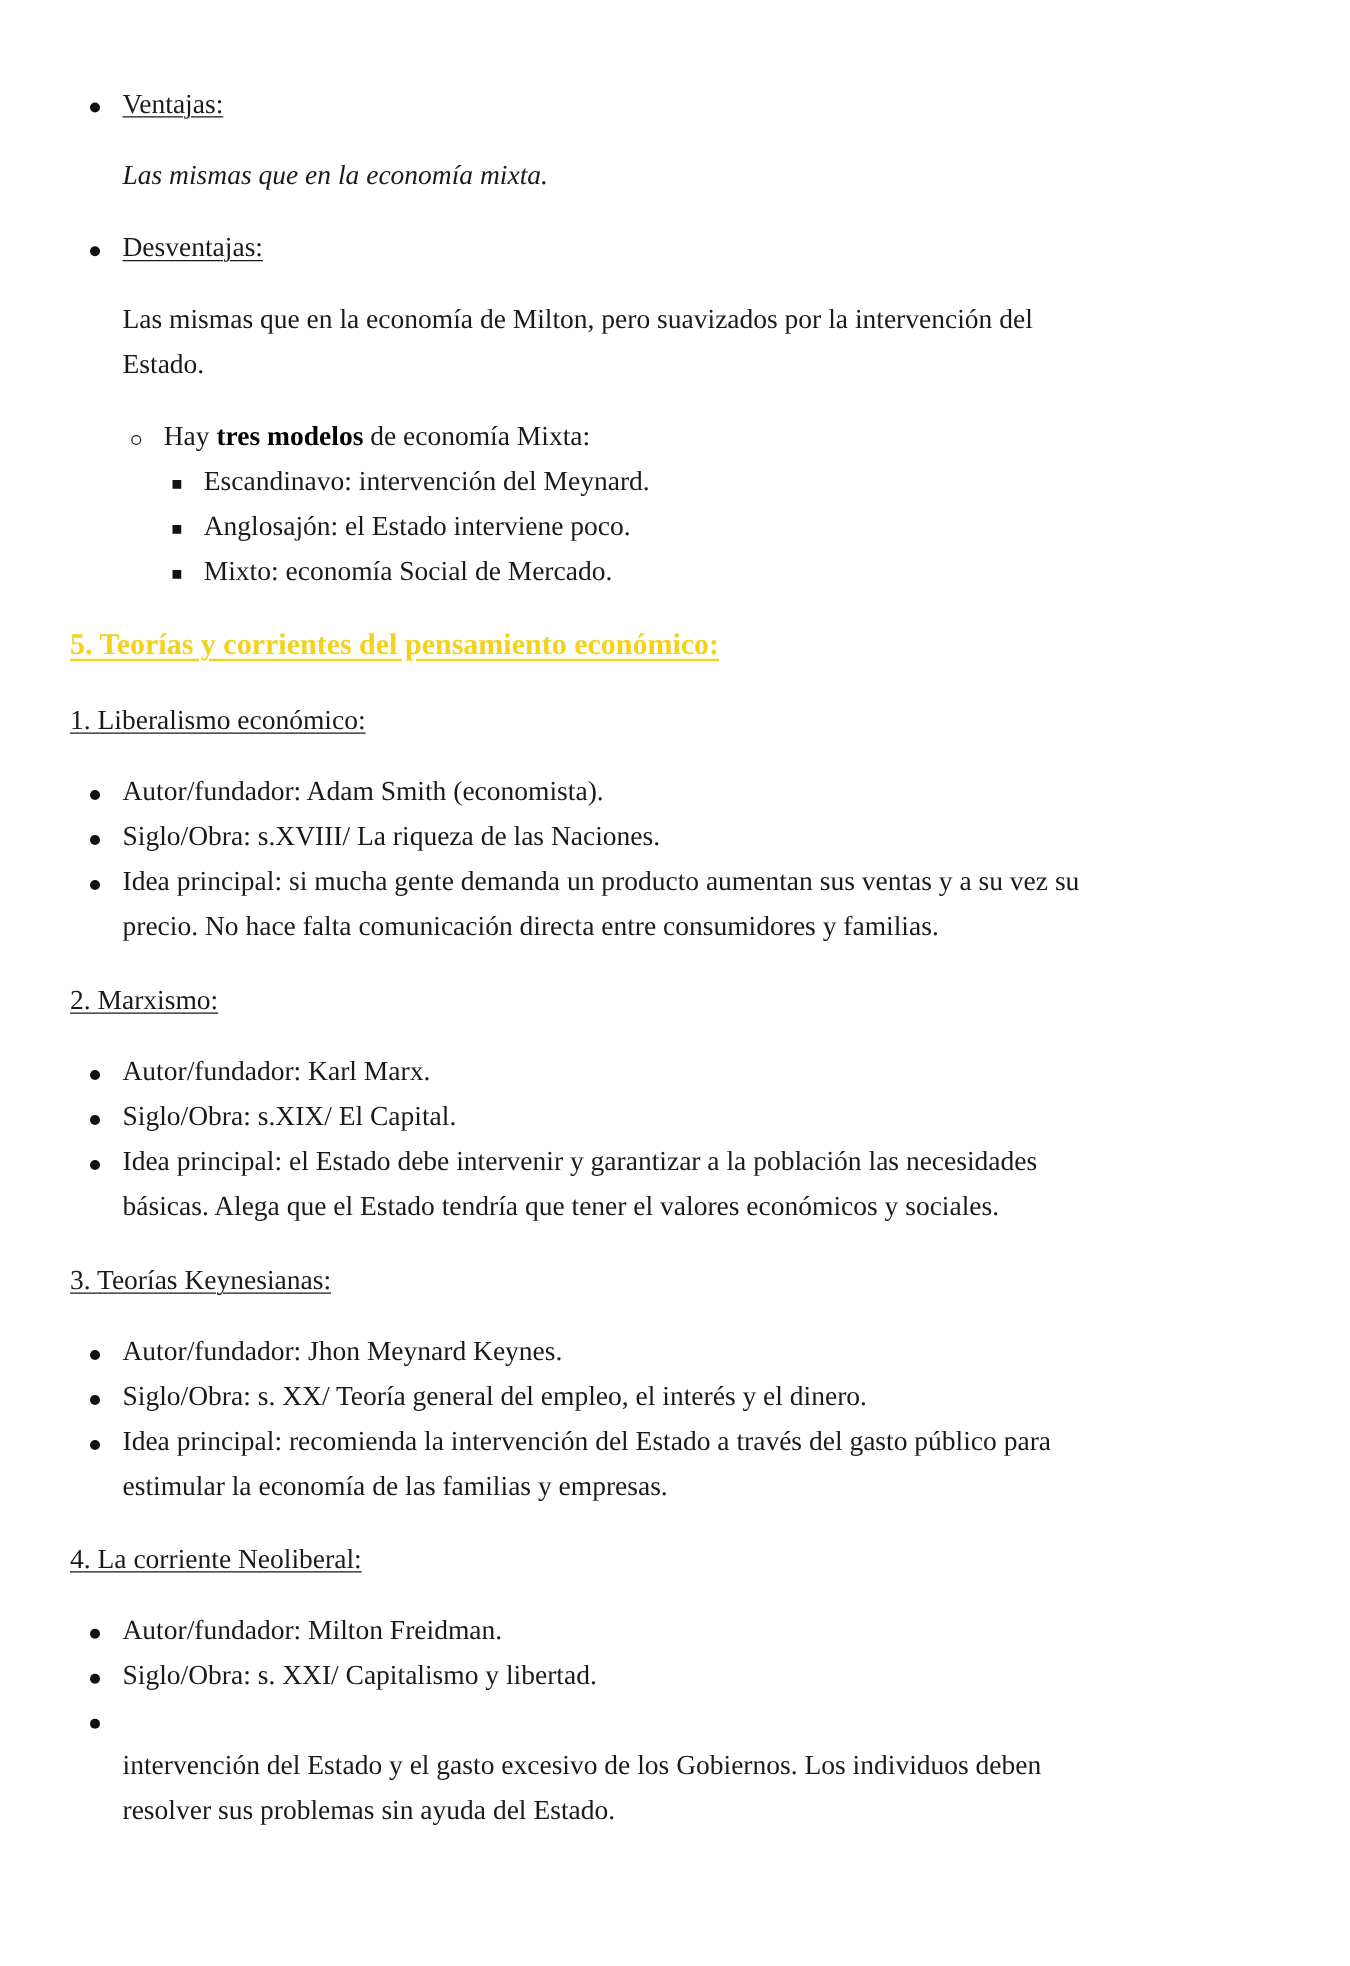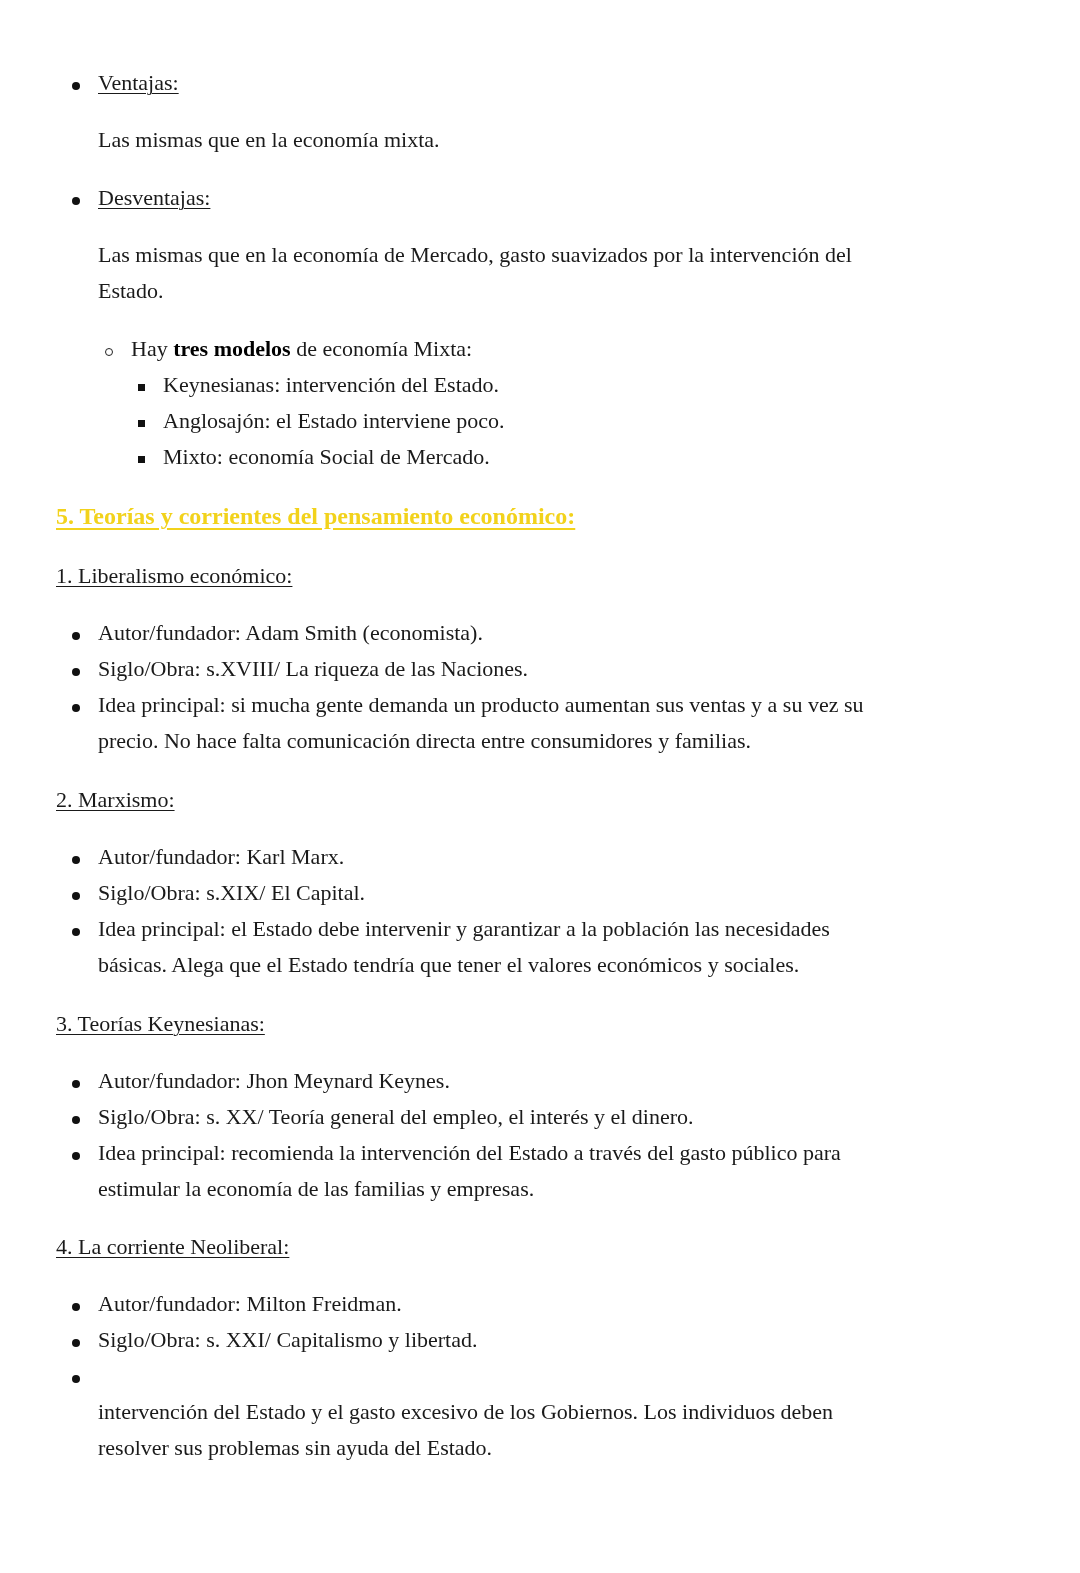--- a/index.html
+++ b/index.html
@@ -54,32 +54,32 @@
     }
     b { font-weight: bold; color: #000; }
   </style>
 </head>
 <body>
 
 <div class="page">
 
   <span class="bullet-dot" style="left:72px; top:82px;"></span>
   <span class="abs u" style="left:98px; top:70px;">Ventajas:</span>
-  <span class="abs" style="left:98px; top:127px;">Las mismas que en la economía mixta.</span>
+  <span class="abs" style="left:98px; top:127px;font-style:italic;">Las mismas que en la economía mixta.</span>
 
   <span class="bullet-dot" style="left:72px; top:197px;"></span>
   <span class="abs u" style="left:98px; top:185px;">Desventajas:</span>
-  <span class="abs" style="left:98px; top:242px;">Las mismas que en la economía de Mercado, gasto suavizados por la intervención del</span>
+  <span class="abs" style="left:98px; top:242px;">Las mismas que en la economía de Milton, pero suavizados por la intervención del</span>
   <span class="abs" style="left:98px; top:278px;">Estado.</span>
 
   <span class="bullet-circle" style="left:105px; top:348px;"></span>
   <span class="abs" style="left:131px; top:336px;"><span>Hay </span><b>tres modelos</b><span> de economía Mixta:</span></span>
 
   <span class="bullet-square" style="left:138px; top:384px;"></span>
-  <span class="abs" style="left:163px; top:372px;">Keynesianas: intervención del Estado.</span>
+  <span class="abs" style="left:163px; top:372px;">Escandinavo: intervención del Meynard.</span>
   <span class="bullet-square" style="left:138px; top:420px;"></span>
   <span class="abs" style="left:163px; top:408px;">Anglosajón: el Estado interviene poco.</span>
   <span class="bullet-square" style="left:138px; top:456px;"></span>
   <span class="abs" style="left:163px; top:444px;">Mixto: economía Social de Mercado.</span>
 
   <span class="abs heading-yellow" style="left:56px; top:503px;text-decoration:underline;">5. Teorías y corrientes del pensamiento económico:</span>
 
   <span class="abs u" style="left:56px; top:563px;">1. Liberalismo económico:</span>
   <span class="bullet-dot" style="left:72px; top:632px;"></span>
   <span class="abs" style="left:98px; top:620px;">Autor/fundador: Adam Smith (economista).</span>

